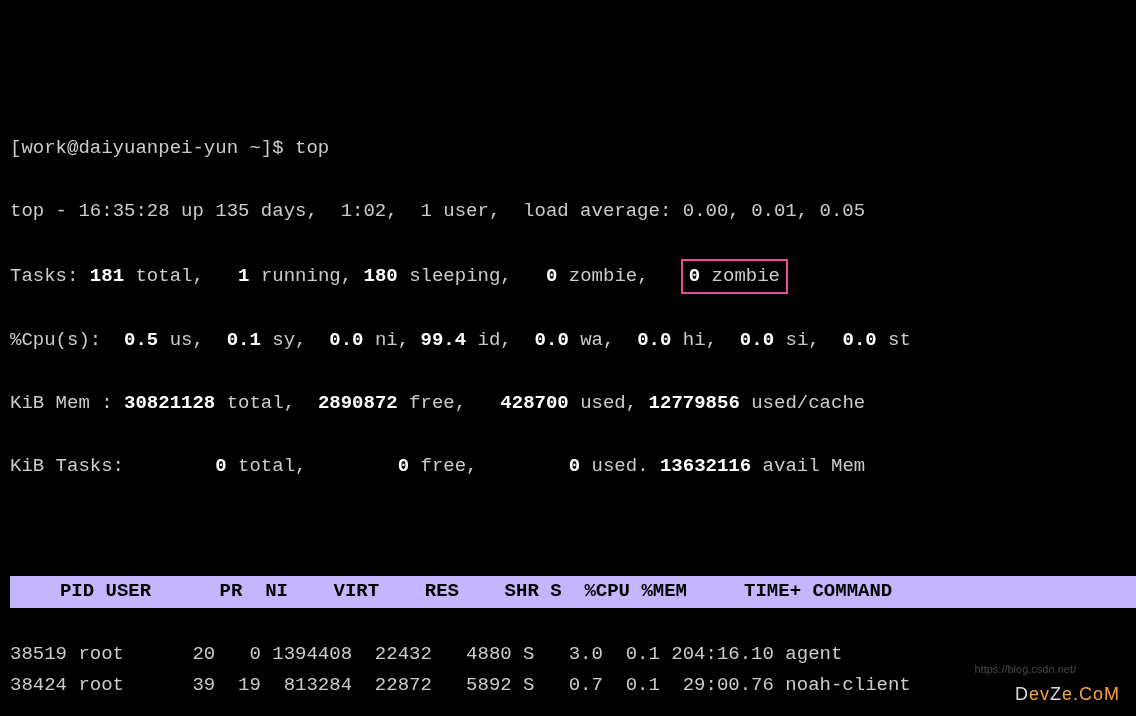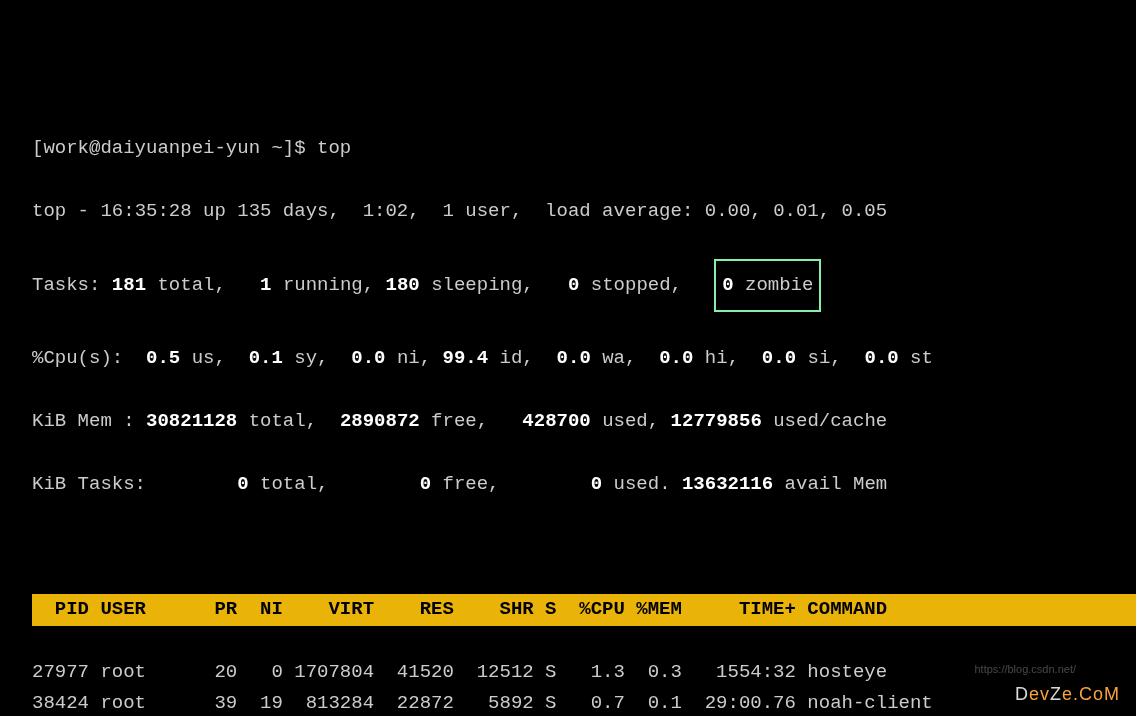--- a/index.html
+++ b/index.html
@@ -11,32 +11,33 @@
     line-height: 1.65;
     padding: 8px 0 0 10px;
     width: 1136px;
     height: 716px;
     overflow: hidden;
     position: relative;
     white-space: pre;
   }
   .bold { color: #fff; font-weight: bold; font-family: Liberation Mono, monospace; }
   .header-row {
-    background: #eab308;
+    background: #c4b5fd;
     color: #000;
     font-weight: bold;
+    text-align: center;
   }
   .highlight-box {
-    border: 2px solid #86efac;
-    padding: 9px 6px;
+    border: 2px solid #ec4899;
+    padding: 0 6px;
     display: inline-block;
     margin-left: -2px;
     margin-right: -2px;
   }
-  .line { display: block; margin-left: 22px; }
+  .line { display: block; }
   .watermark {
     position: absolute;
     right: 16px;
     bottom: 6px;
     font-size: 18px;
     color: rgba(255,255,255,0.85);
     letter-spacing: 1px;
     font-family: Arial, sans-serif;
   }
   .watermark .orange { color: #f9a33b; }
@@ -50,25 +51,25 @@
     text-align: center;
   }
 </style>
 </head>
 <body>
 
 
 
 <span class="line">[work@daiyuanpei-yun ~]$ top</span>
 <span class="line"><span>top - </span><span>16:35:28</span><span> up 135 days,  1:02,  1 user,  load average: 0.00, 0.01, 0.05</span></span>
-<span class="line"><span>Tasks:</span> <span class="bold">181</span><span> total,   </span><span class="bold">1</span><span> running, </span><span class="bold">180</span><span> sleeping,   </span><span class="bold">0</span><span> stopped,   </span><span class="highlight-box"><span class="bold">0</span><span> zombie</span></span></span>
+<span class="line"><span>Tasks:</span> <span class="bold">181</span><span> total,   </span><span class="bold">1</span><span> running, </span><span class="bold">180</span><span> sleeping,   </span><span class="bold">0</span><span> zombie,   </span><span class="highlight-box"><span class="bold">0</span><span> zombie</span></span></span>
 <span class="line"><span>%Cpu(s):  </span><span class="bold">0.5</span><span> us,  </span><span class="bold">0.1</span><span> sy,  </span><span class="bold">0.0</span><span> ni, </span><span class="bold">99.4</span><span> id,  </span><span class="bold">0.0</span><span> wa,  </span><span class="bold">0.0</span><span> hi,  </span><span class="bold">0.0</span><span> si,  </span><span class="bold">0.0</span><span> st</span></span>
 <span class="line"><span>KiB Mem : </span><span class="bold">30821128</span><span> total,  </span><span class="bold">2890872</span><span> free,   </span><span class="bold">428700</span><span> used, </span><span class="bold">12779856</span><span> used/cache</span></span>
 <span class="line"><span>KiB Tasks:        </span><span class="bold">0</span><span> total,        </span><span class="bold">0</span><span> free,        </span><span class="bold">0</span><span> used. </span><span class="bold">13632116</span><span> avail Mem </span></span>
 <span class="line">&nbsp;</span>
 <span class="line header-row">  PID USER      PR  NI    VIRT    RES    SHR S  %CPU %MEM     TIME+ COMMAND                   </span>
-<div id="process-rows"><span class="line">27977 root      20   0 1707804  41520  12512 S   1.3  0.3   1554:32 hosteye</span><span class="line">38424 root      39  19  813284  22872   5892 S   0.7  0.1  29:00.76 noah-client</span></div>
+<div id="process-rows"><span class="line">38519 root      20   0 1394408  22432   4880 S   3.0  0.1 204:16.10 agent</span><span class="line">38424 root      39  19  813284  22872   5892 S   0.7  0.1  29:00.76 noah-client</span></div>
 
 <div class="watermark-sub">https://blog.csdn.net/</div>
 <div class="watermark"><span>D</span><span class="orange">ev</span><span>Z</span><span class="orange">e.CoM</span></div>
 
 
 
 
 </body></html>

